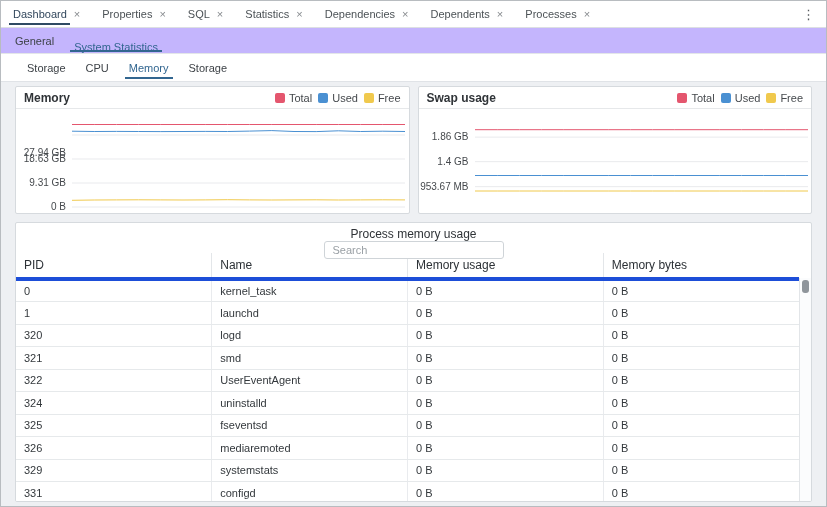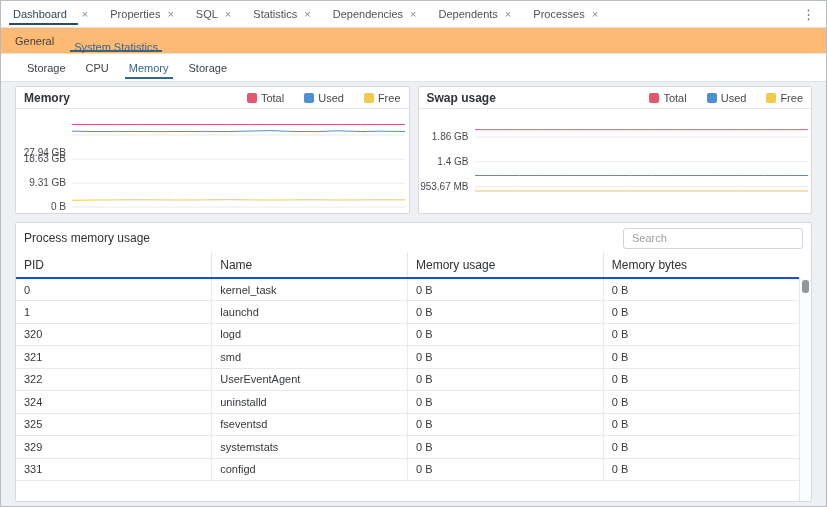--- a/index.html
+++ b/index.html
@@ -17,35 +17,35 @@
   
   .tabbar1 {
     background: #fff; border-bottom: 1px solid #dcdfe3;
     display: flex; align-items: stretch; height: 27px; position: relative;
     padding-left: 2px;
   }
   .tabbar1 .tab {
     display: flex; align-items: center; padding: 0 12px 0 10px;
     font-size: 11px; color: #4c5256; cursor: pointer; position: relative;
   }
-  .tabbar1 .tab.active { color: #32475c; gap: 8px; }
+  .tabbar1 .tab.active { color: #32475c; }
   .tabbar1 .tab.active::after {
     content: ""; position: absolute; left: 6px; right: 22px; bottom: 2px;
     height: 2px; background: #2e4a62;
   }
   .tab .close {
     margin-left: 7px; font-size: 11px; color: #85898d; line-height: 1;
   }
   .kebab {
     position: absolute; right: 7px; top: 5px; font-size: 13px; color: #55595d;
     cursor: pointer; padding: 1px 4px;
   }
   
   .tabbar2 {
-    background: #fdba74; border-bottom: 1px solid #e3e6e9;
+    background: #c4b5fd; border-bottom: 1px solid #e3e6e9;
     display: flex; height: 26px; padding-left: 4px;
   }
   .tabbar2 .tab {
     display: flex; align-items: center; padding: 0 10px; font-size: 11px;
     color: #3d4247; cursor: pointer; position: relative;
   }
   .tabbar2 .tab.active { color: #326690; align-items: flex-end; }
   .tabbar2 .tab.active::after {
     content: ""; position: absolute; left: 6px; right: 6px; bottom: 1px;
     height: 2px; background: #326690;
@@ -70,49 +70,49 @@
   }
   .panel {
     background: #fff; border: 1px solid #d6dade; border-radius: 2px;
   }
   .chart-panel { flex: 1; display: flex; flex-direction: column; overflow: hidden; }
   .panel-header {
     display: flex; justify-content: space-between; align-items: center;
     padding: 3px 8px; border-bottom: 1px solid #e6e8ea; height: 22px; flex: none;
   }
   .panel-title { font-size: 12px; font-weight: bold; color: #303438; }
-  .legend { display: flex; align-items: flex-end; gap: 20px; }
+  .legend { display: flex; align-items: flex-end; gap: 6px; }
   .legend-item { display: flex; align-items: center; font-size: 11px; color: #45494d; }
   .legend-swatch { width: 10px; height: 10px; border-radius: 2px; margin-right: 4px; }
   .chart-body { position: relative; flex: 1; }
   .yticks { position: absolute; left: 0; top: 0; bottom: 0; width: 56px; }
   .ytick {
     position: absolute; right: 6px; font-size: 10px; color: #45494d;
     white-space: nowrap;
   }
   .plot { position: absolute; left: 56px; right: 4px; top: 0; bottom: 0; }
   
   .table-panel {
     margin: 8px 14px 0 14px; height: 280px; position: relative; overflow: hidden;
   }
   .table-header {
     display: flex; justify-content: space-between; align-items: center;
-    padding: 4px 8px; height: 30px;
+    padding: 4px 8px; height: 30px; flex-direction: column;
   }
   .table-title { font-size: 12px; color: #2f3337; }
   .search-input {
     width: 180px; height: 21px; font-size: 11px; padding: 2px 8px;
     border: 1px solid #cfd4d8; border-radius: 3px; color: #33383c; outline: none;
     font-family: "Liberation Sans", sans-serif;
   }
   .search-input::placeholder { color: #9aa0a5; }
   table { border-collapse: collapse; width: calc(100% - 12px); table-layout: fixed; }
   th {
     text-align: left; font-weight: normal; font-size: 12px; color: #2c3136;
-    padding: 5px 8px; height: 25px; border-bottom: 2px solid #1d4ed8;
+    padding: 5px 8px; height: 25px; border-bottom: 4px solid #1d4ed8;
     border-right: 1px solid #e3e6e9; background: #fff;
   }
   th:last-child { border-right: none; }
   td {
     font-size: 11px; color: #33383c; padding: 3px 8px; height: 22.5px;
     border-bottom: 1px solid #e6e9eb; border-right: 1px solid #e9ebee;
     background: #fff; white-space: nowrap; overflow: hidden;
   }
   td:last-child { border-right: none; }
   .vscrollbar {
@@ -311,20 +311,26 @@
             <td>0 B</td>
             <td>0 B</td>
           </tr>
           <tr>
             <td>325</td>
             <td>fseventsd</td>
             <td>0 B</td>
             <td>0 B</td>
           </tr>
           <tr>
+            <td>326</td>
+            <td>mediaremoted</td>
+            <td>0 B</td>
+            <td>0 B</td>
+          </tr>
+          <tr>
             <td>329</td>
             <td>systemstats</td>
             <td>0 B</td>
             <td>0 B</td>
           </tr>
           <tr>
             <td>331</td>
             <td>configd</td>
             <td>0 B</td>
             <td>0 B</td>

